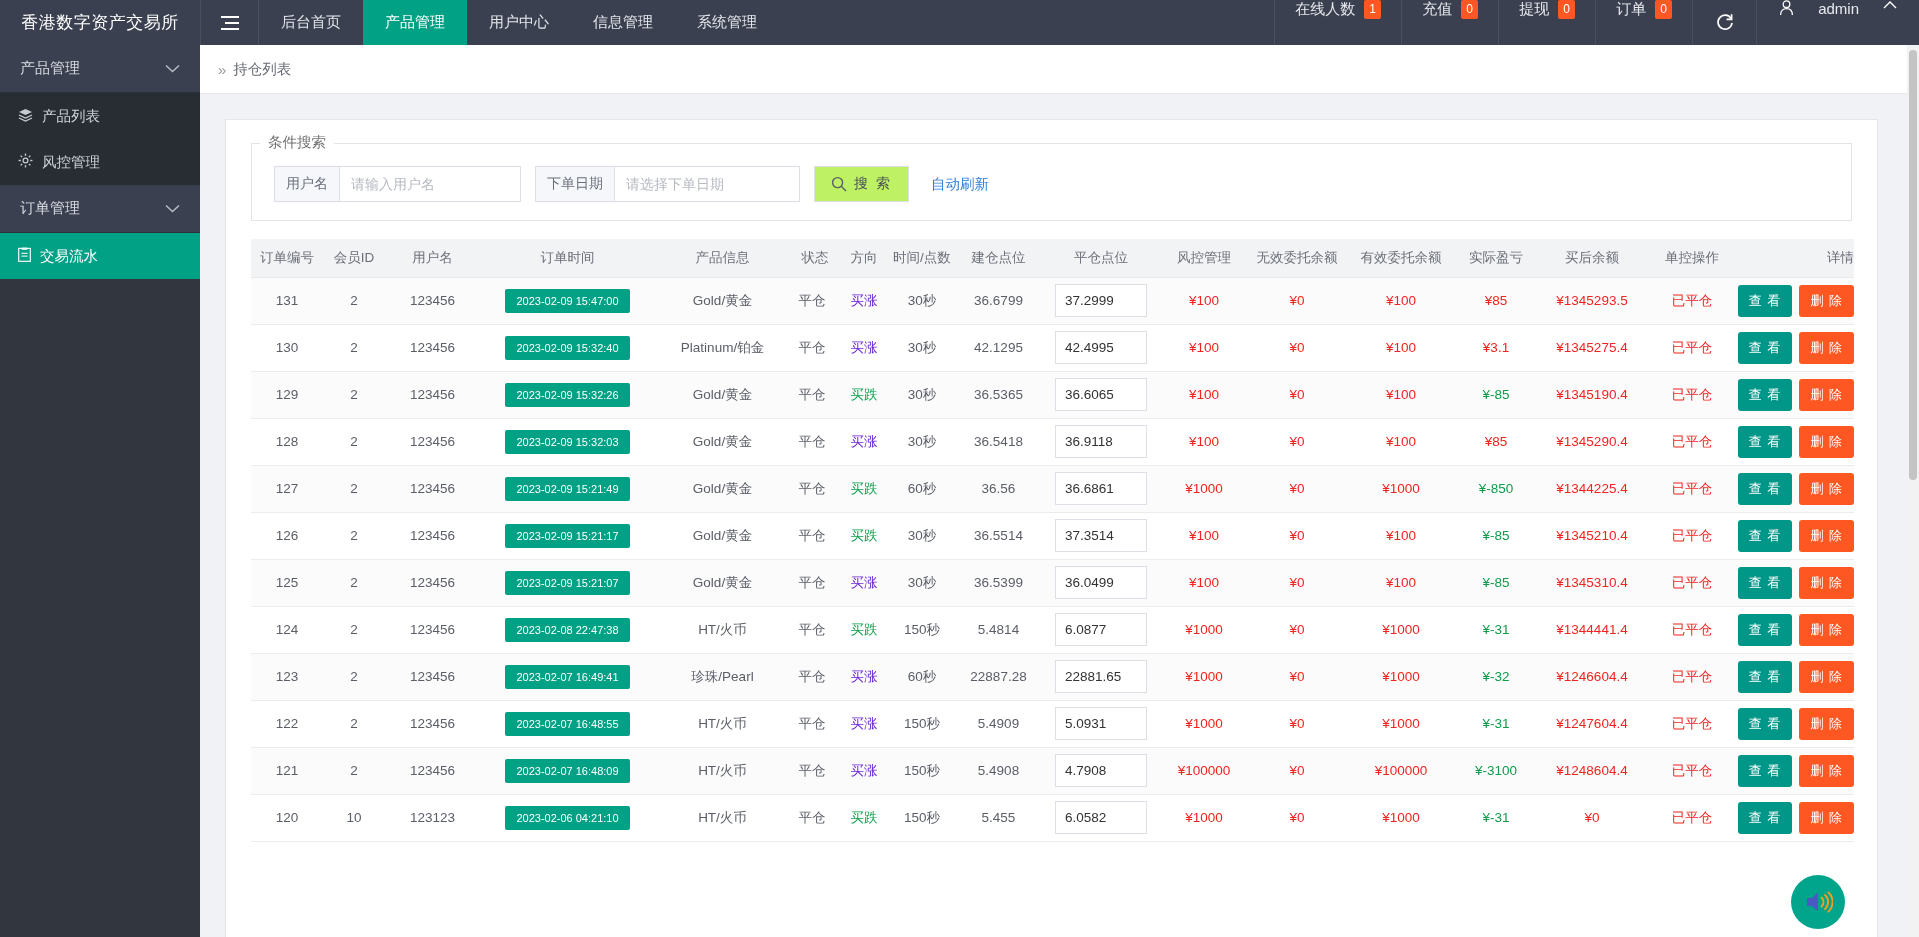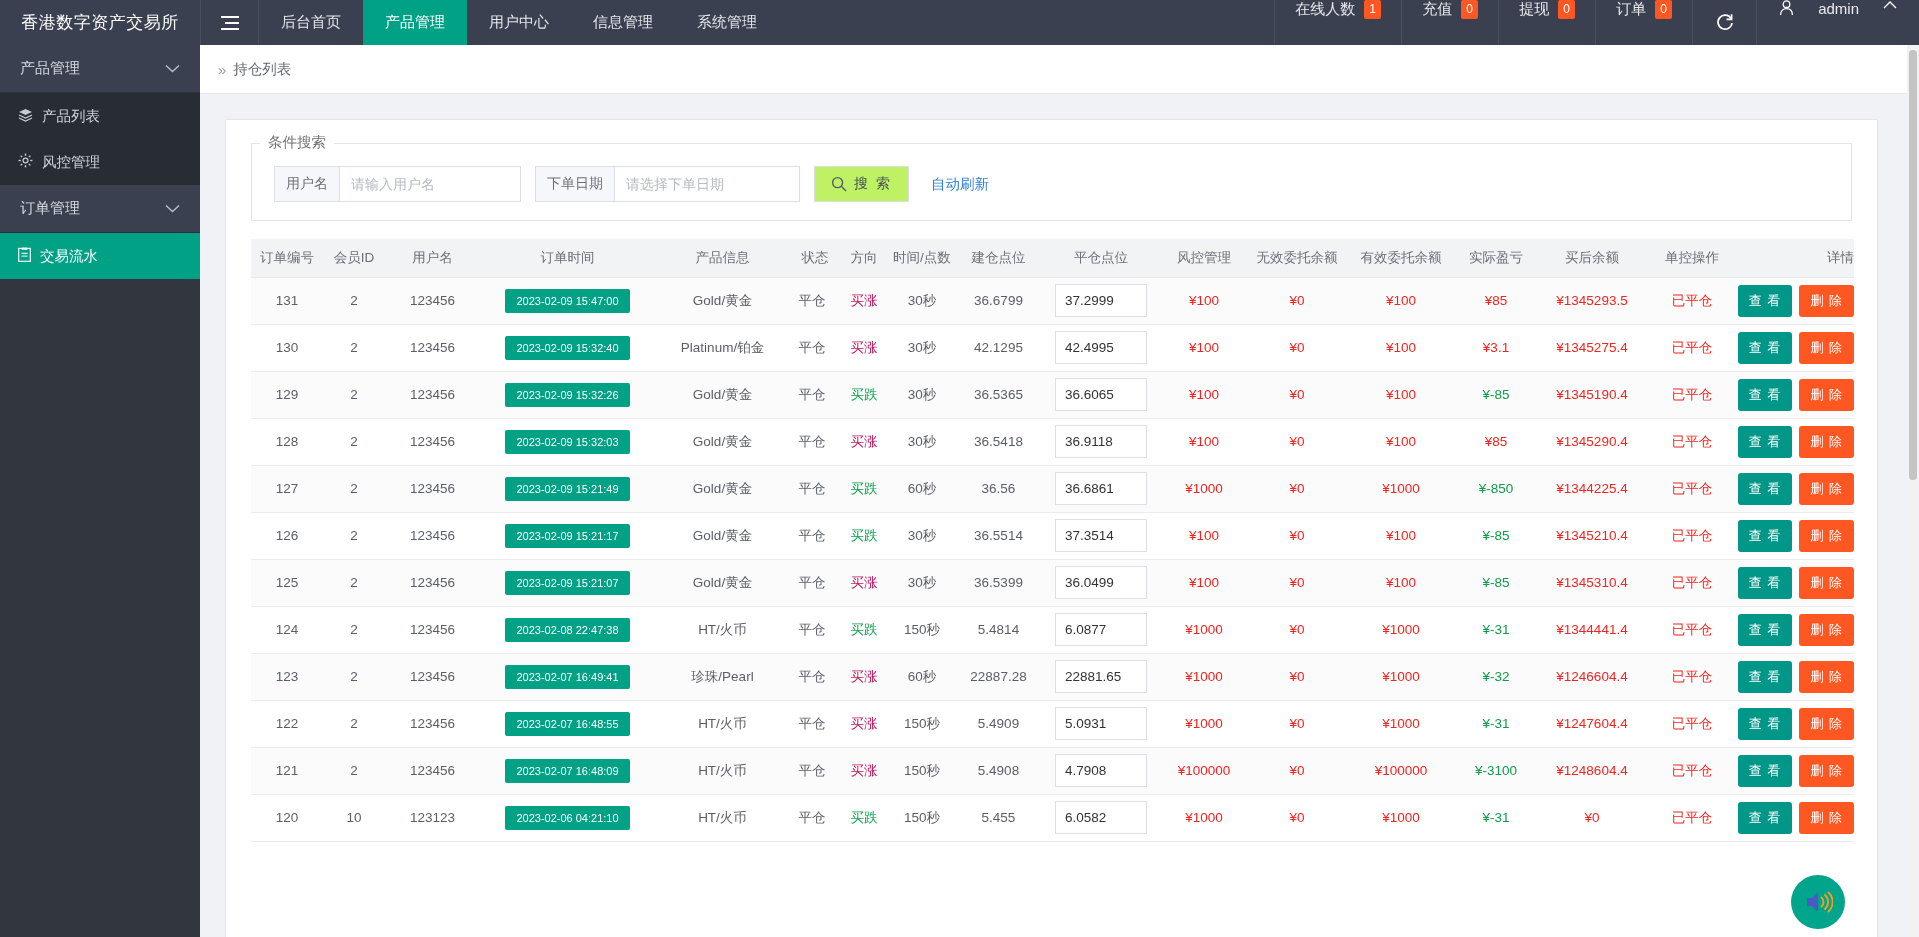--- a/index.html
+++ b/index.html
@@ -141,21 +141,21 @@
     border-bottom: 1px solid #ececec; white-space: nowrap;
   }
   tbody tr:nth-child(odd) td { background: #fbfbfc; }
   tbody tr:nth-child(even) td { background: #ffffff; }
 
   .time-chip {
     display: inline-block; background: #00a185; color: #fff;
     padding: 6px 11px; font-size: 11px; border-radius: 2px;
     font-family: "Liberation Sans", sans-serif;
   }
-  .dir-up   { color: #be185d; }
+  .dir-up   { color: #6d28d9; }
   .dir-down { color: #10a14e; }
   .flat     { color: #5a5e66; margin-right: 6px; }
   .money-red   { color: #f3231f; }
   .money-green { color: #0f9b4a; }
   .status-red  { color: #f3231f; }
   .pt-input {
     width: 92px; height: 33px; border: 1px solid #dcdfe6; background: #fff;
     font-size: 13.5px; color: #333; padding: 0 9px;
     font-family: "Liberation Sans", sans-serif; outline: none;
   }

